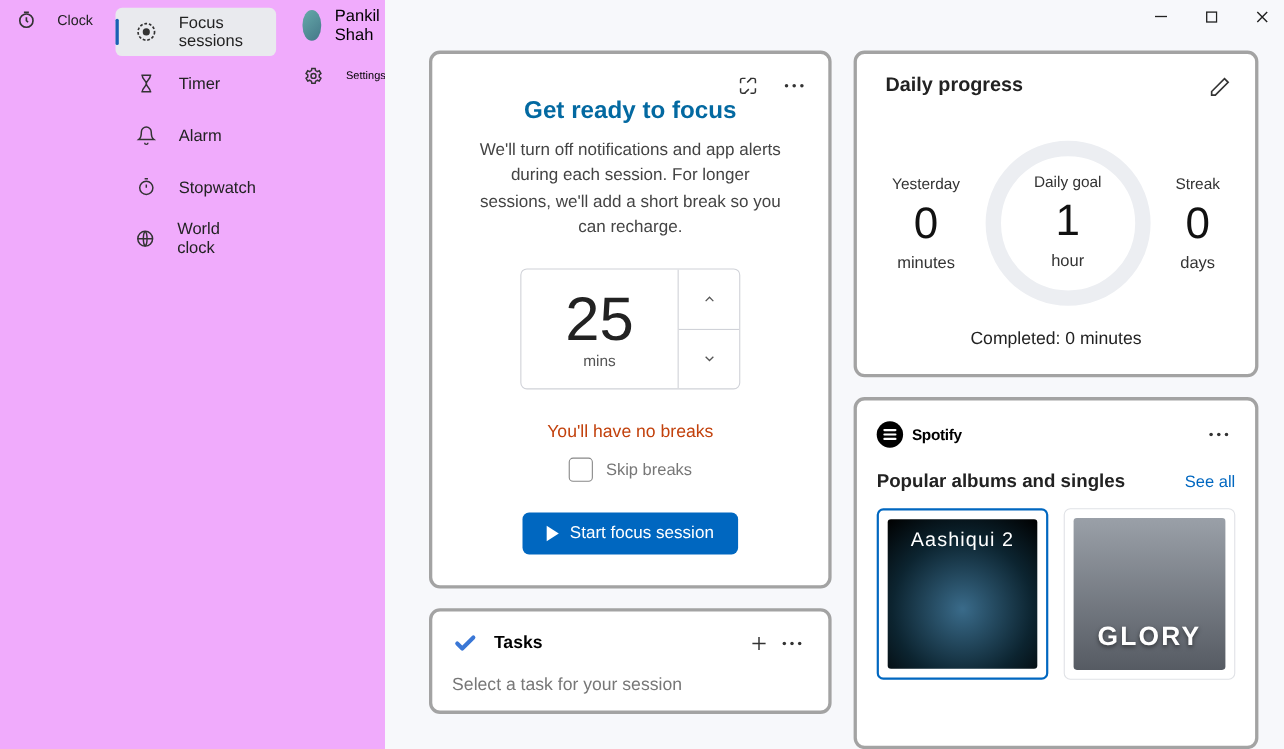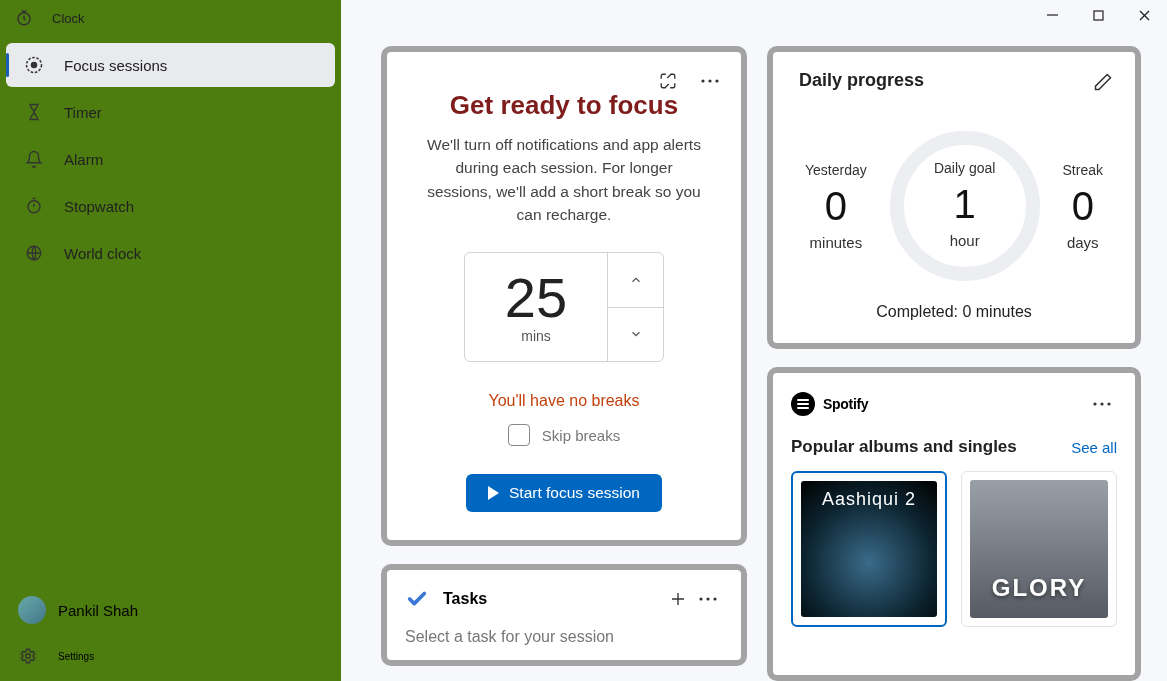--- a/index.html
+++ b/index.html
@@ -1,18 +1,18 @@
 <!DOCTYPE html>
 <html><head>
 <meta charset="utf-8">
 <style>
   * { box-sizing: border-box; margin: 0; padding: 0; font-family: "Segoe UI", "Segoe UI Variable", sans-serif; }
   body { width: 1167px; height: 681px; overflow: hidden; background: #f7f8fb; display: flex; }
   
-  .sidebar { width: 350px; background: #4d7c0f; display: flex; flex-direction: column; height: 100%; }
+  .sidebar { width: 350px; background: #f0abfc; display: flex; flex-direction: row; height: 100%; }
   .titlebar { display: flex; align-items: center; padding: 4px 14px 4px 14px; height: 36px; }
   .app-icon { width: 20px; height: 20px; margin-right: 18px; display:flex; align-items:center; justify-content:center;}
   .app-title { font-size: 13px; color: #222; }
   
   .nav { padding-top: 4px; flex: 1; }
   .nav-item { display: flex; align-items: center; height: 44px; padding: 0 18px; border-radius: 6px; margin: 3px 6px; cursor: pointer; font-size: 15px; color: #222; }
   .nav-item.active { background: #e9eaee; position: relative; }
   .nav-item.active::before { content:""; position:absolute; left:0; top:10px; bottom:10px; width:3px; background:#1a5fb4; border-radius:2px;}
   .nav-icon { width: 20px; height: 20px; margin-right: 20px; display:flex; align-items:center; justify-content:center; color:#333;}
   
@@ -23,26 +23,26 @@
   .settings-row .nav-icon { margin-right: 20px; }
   
   .main { flex:1; position:relative; background:#f7f8fb; }
   .window-controls { position:absolute; top:0; right:0; display:flex; }
   .wc-btn { width:46px; height:30px; display:flex; align-items:center; justify-content:center; cursor:pointer; }
   
   .content { padding: 46px 26px 0 40px; display:flex; gap: 20px; height:100%;}
   .col-left { width: 366px; display:flex; flex-direction:column; gap:18px;}
   .col-right { flex:1; display:flex; flex-direction:column; gap:18px;}
   
-  .card { background:#fff; border:6px solid #a3a3a3; border-radius:10px; padding: 16px 18px; }
+  .card { background:#fff; border:3px solid #a3a3a3; border-radius:10px; padding: 16px 18px; }
   
   .focus-card { position:relative; padding: 16px 32px 28px 32px;}
   .focus-top-icons { position:absolute; top:14px; right:16px; display:flex; gap:12px; align-items:center;}
   .ic-btn { width:30px; height:30px; display:flex; align-items:center; justify-content:center; cursor:pointer; border-radius:4px; color:#444;}
-  .focus-title { font-size: 26px; font-weight:600; text-align:center; margin: 22px 0 12px 0; color:#7f1d1d;}
+  .focus-title { font-size: 22px; font-weight:600; text-align:center; margin: 22px 0 12px 0; color:#0369a1;}
   .focus-desc { font-size:15.5px; text-align:center; color:#444; line-height:1.5; padding: 0 6px;}
   
   .stepper { width:200px; margin: 26px auto 0 auto; border:1px solid #d0d2d8; border-radius:6px; display:flex; height:110px; overflow:hidden;}
   .stepper-val { flex:1; display:flex; flex-direction:column; align-items:center; justify-content:center; }
   .stepper-num { font-size:56px; font-weight:400; color:#222; line-height:1;}
   .stepper-unit { font-size:14px; color:#555; margin-top:2px;}
   .stepper-btns { width:56px; display:flex; flex-direction:column; border-left:1px solid #d0d2d8;}
   .stepper-btns div { flex:1; display:flex; align-items:center; justify-content:center; cursor:pointer; color:#555;}
   .stepper-btns div:first-child { border-bottom:1px solid #d0d2d8;}
   

